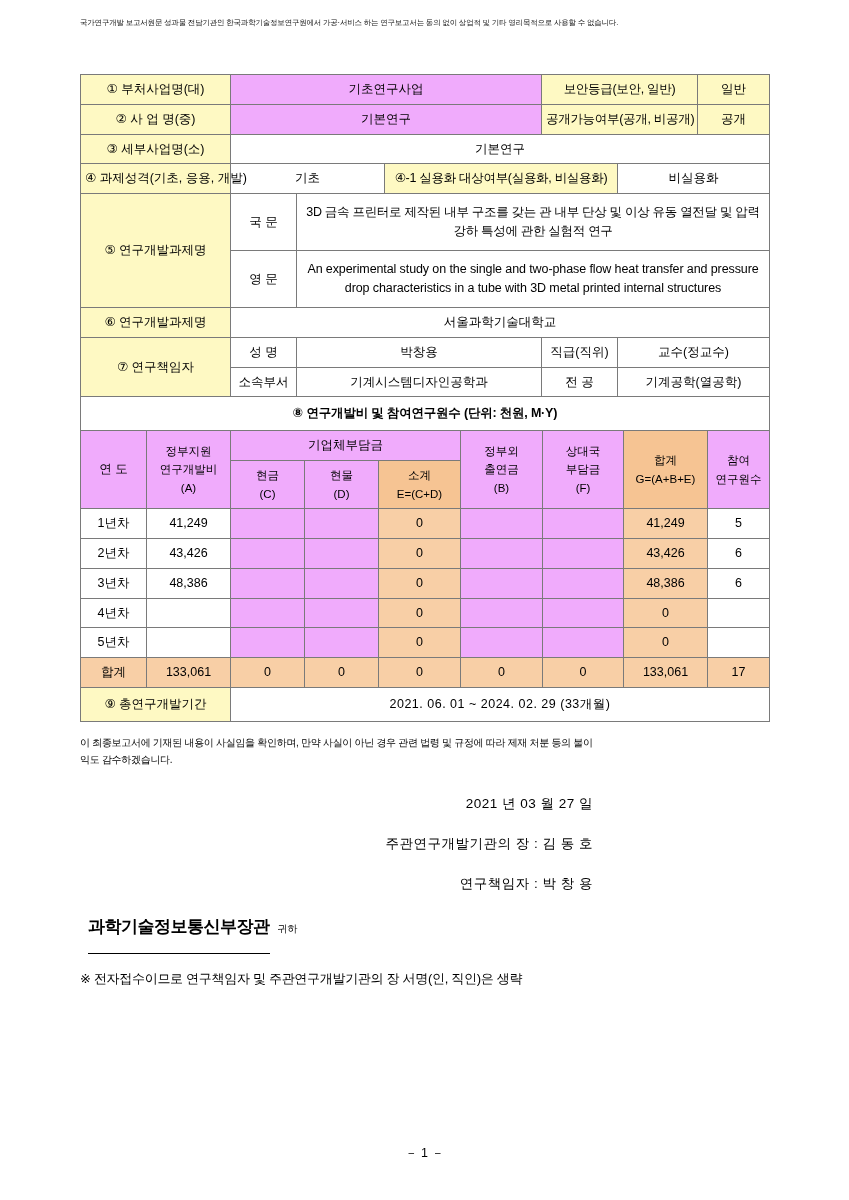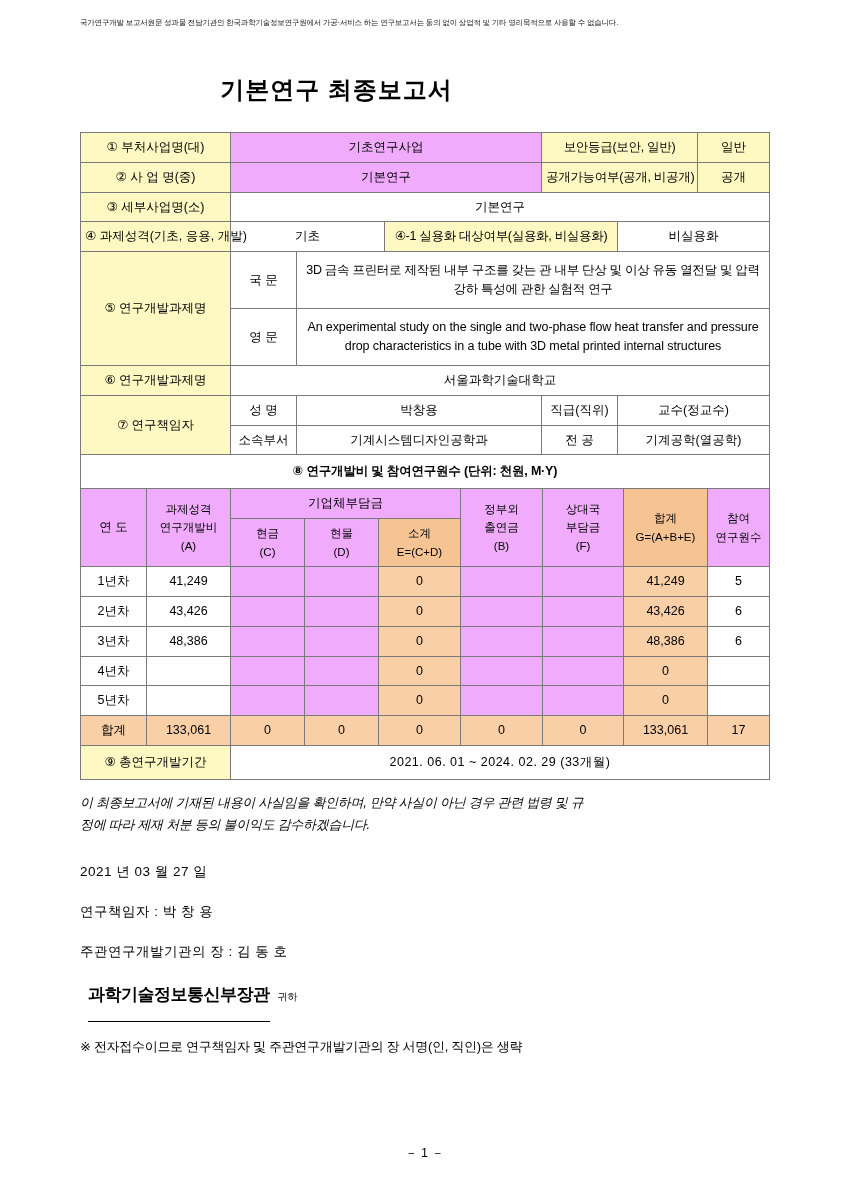--- a/index.html
+++ b/index.html
@@ -92,28 +92,27 @@
   .section-head {
     font-size: 13px;
     font-weight: bold;
     letter-spacing: -0.2px;
   }
   .small {
     font-size: 11.5px;
   }
   .statement {
     margin-top: 12px;
-    font-size: 13px;
+    font-size: 10px;
     line-height: 1.75;
     letter-spacing: -0.3px;
-    font-style: italic;
   }
   .sign-block {
     margin-top: 26px;
-    text-align: left;
+    text-align: right;
     font-size: 13.5px;
     letter-spacing: 0.5px;
   }
   .sign-block div {
     margin-bottom: 22px;
   }
   .minister-row {
     margin-top: 6px;
     display: flex;
     align-items: baseline;
@@ -144,21 +143,20 @@
     font-size: 12.5px;
   }
 </style>
 </head>
 <body>
 
 <div class="page">
 
   <div class="topnotice">국가연구개발 보고서원문 성과물 전담기관인 한국과학기술정보연구원에서 가공·서비스 하는 연구보고서는 동의 없이 상업적 및 기타 영리목적으로 사용할 수 없습니다.</div>
 
-  <div class="doctitle">기본연구 최종보고서</div>
 
   <table class="main">
     <colgroup>
       <col style="width:150px">
       <col style="width:66px">
       <col style="width:88px">
       <col style="width:84px">
       <col style="width:73px">
       <col style="width:76px">
       <col style="width:80px">
@@ -236,21 +234,21 @@
       <col style="width:82px">
       <col style="width:82px">
       <col style="width:81px">
       <col style="width:84px">
       <col style="width:62px">
     </colgroup>
     <tbody>
         <tr>
       <td class="gray" rowspan="2">연 도</td>
       <td class="gray" rowspan="2">
-        <span class="small">과제성격</span><br>
+        <span class="small">정부지원</span><br>
         <span class="small">연구개발비</span><br>
         <span class="small">(A)</span>
       </td>
       <td class="gray" colspan="3">기업체부담금</td>
       <td class="gray" rowspan="2">
         <span class="small">정부외</span><br>
         <span class="small">출연금</span><br>
         <span class="small">(B)</span>
       </td>
       <td class="gray" rowspan="2">
@@ -361,22 +359,22 @@
       <td class="lbl" style="padding:7px 4px">⑨ 총연구개발기간</td>
       <td style="padding:7px 4px; letter-spacing:0.5px">2021. 06. 01 ~ 2024. 02. 29 (33개월)</td>
     </tr>
   </tbody>
     </table>
 
   <div class="statement">이 최종보고서에 기재된 내용이 사실임을 확인하며, 만약 사실이 아닌 경우 관련 법령 및 규정에 따라 제재 처분 등의 불이익도 감수하겠습니다.</div>
 
   <div class="sign-block">
     <div>2021 년  03 월  27 일</div>
+    <div>주관연구개발기관의 장 : 김 동 호</div>
     <div>연구책임자 : 박 창 용</div>
-    <div>주관연구개발기관의 장 : 김 동 호</div>
   </div>
 
   <div class="minister-row">
     <span class="minister">과학기술정보통신부장관</span>
     <span class="minister-suffix">귀하</span>
   </div>
 
   <div class="footnote">※  전자접수이므로 연구책임자 및 주관연구개발기관의 장 서명(인, 직인)은 생략</div>
 
   <div class="pagenum">－ 1 －</div>

